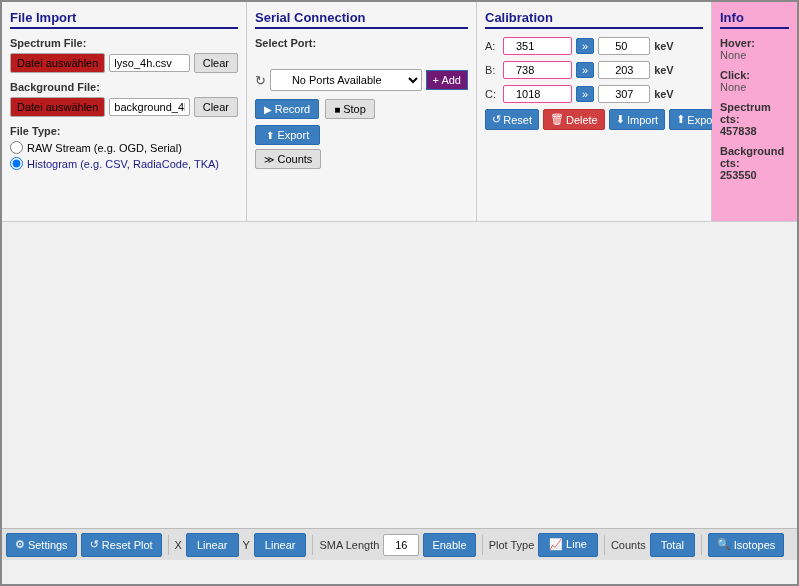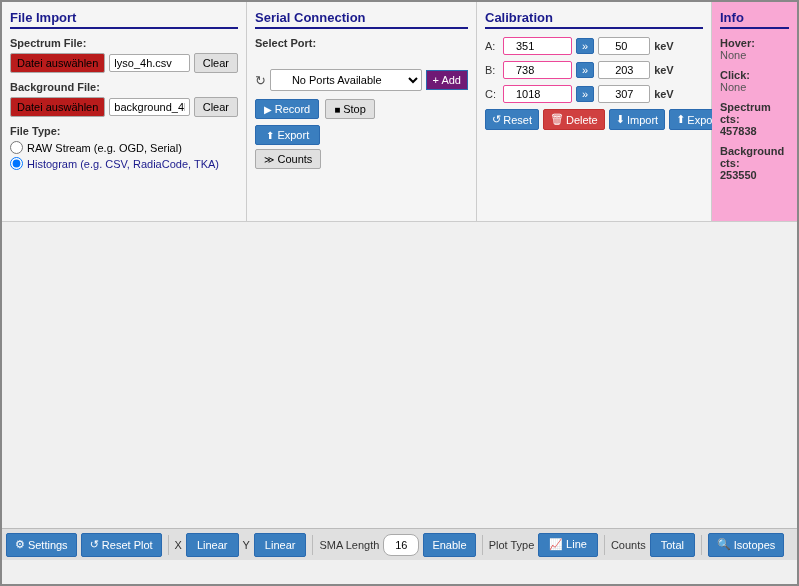--- a/index.html
+++ b/index.html
@@ -55,21 +55,21 @@
     .info-section { margin-bottom: 8px; }
     .info-label { font-size: 11px; font-weight: bold; color: #333; }
     .info-value { font-size: 11px; color: #555; }
     .info-num { font-size: 11px; color: #333; font-weight: bold; }
     
     
     .bottom-toolbar { height: 32px; background: #e0e0e0; border-top: 1px solid #bbb; display: flex; align-items: center; gap: 4px; padding: 0 4px; }
     .tb-btn { background: #3a7ebf; color: white; border: 1px solid #2a6aaf; padding: 3px 8px; font-size: 11px; cursor: pointer; border-radius: 2px; display: flex; align-items: center; gap: 3px; height: 24px; }
     .tb-label { font-size: 11px; color: #333; }
     .tb-toggle { background: #3a7ebf; color: white; border: 1px solid #2a6aaf; padding: 3px 10px; font-size: 11px; cursor: pointer; border-radius: 2px; height: 24px; }
-    .tb-input { width: 36px; border: 1px solid #aaa; padding: 2px 4px; font-size: 11px; background: white; border-radius: 8px; height: 22px; text-align: center; }
+    .tb-input { width: 36px; border: 1px solid #aaa; padding: 2px 4px; font-size: 11px; background: white; border-radius: 2px; height: 22px; text-align: center; }
     .tb-sep { width: 1px; background: #bbb; height: 20px; margin: 0 2px; }
     
     
     .app-wrapper { width: 799px; height: 586px; overflow: hidden; border: 2px solid #888; }
     .content-wrapper { display: flex; flex-direction: column; height: calc(586px - 28px); }
     .panels-and-chart { display: flex; flex-direction: row; height: calc(586px - 28px - 32px); }
   </style>
 </head>
 <body>
 

